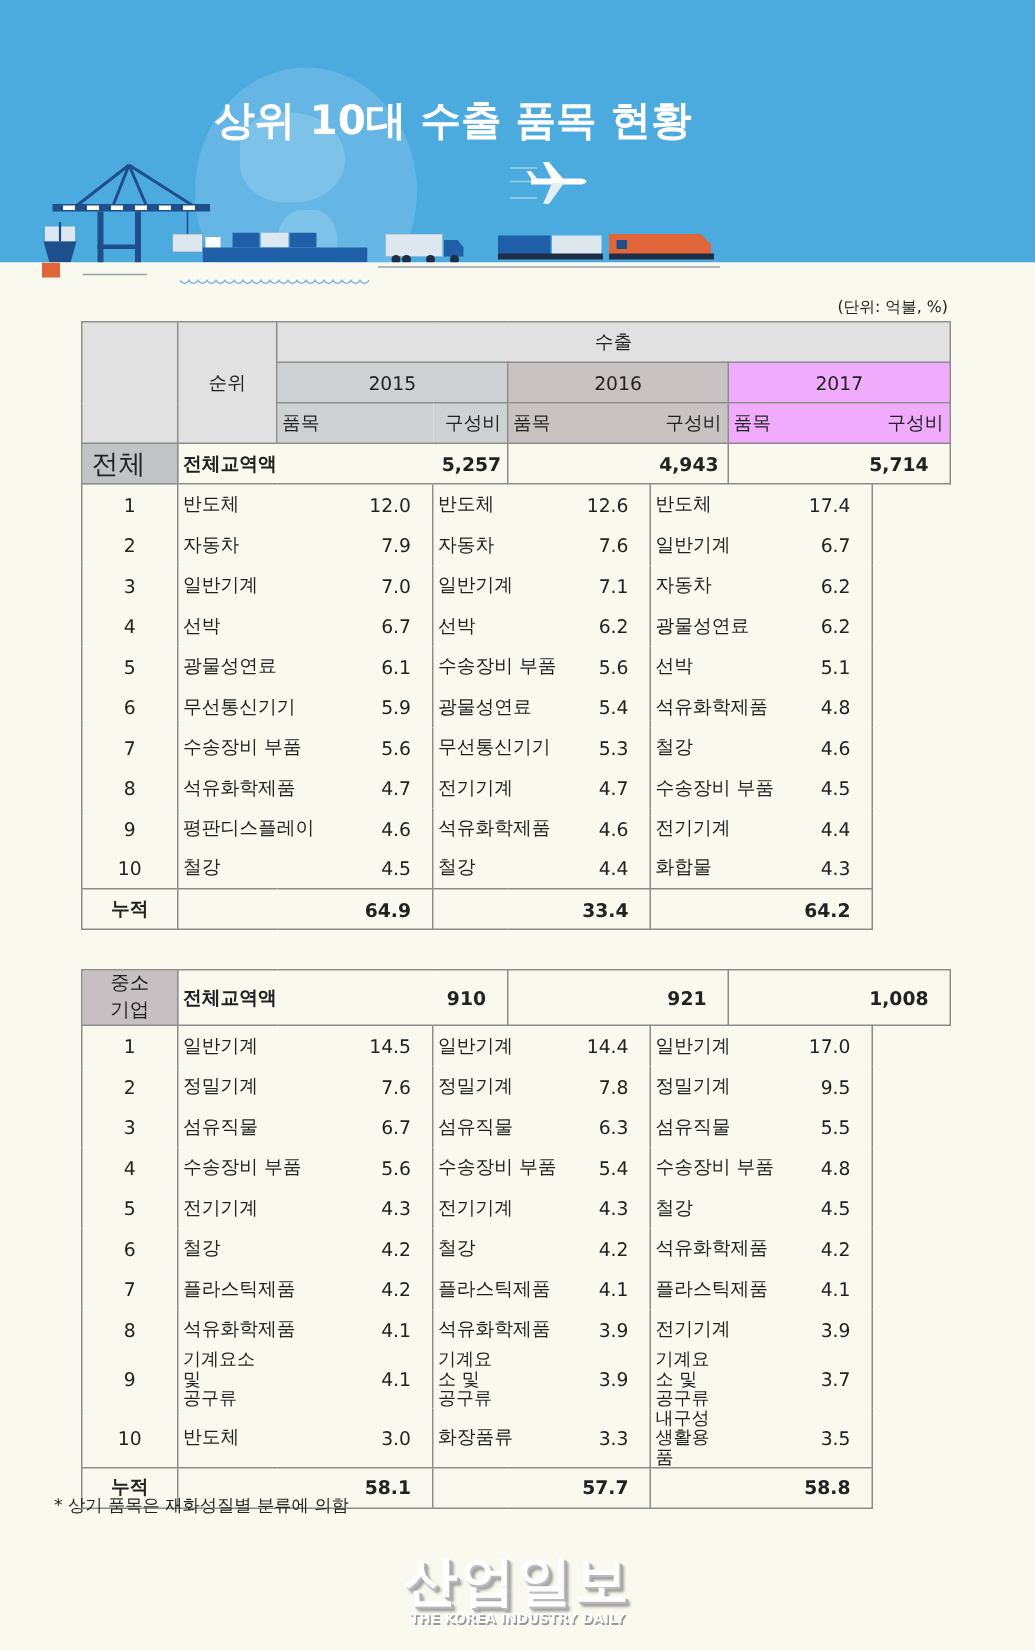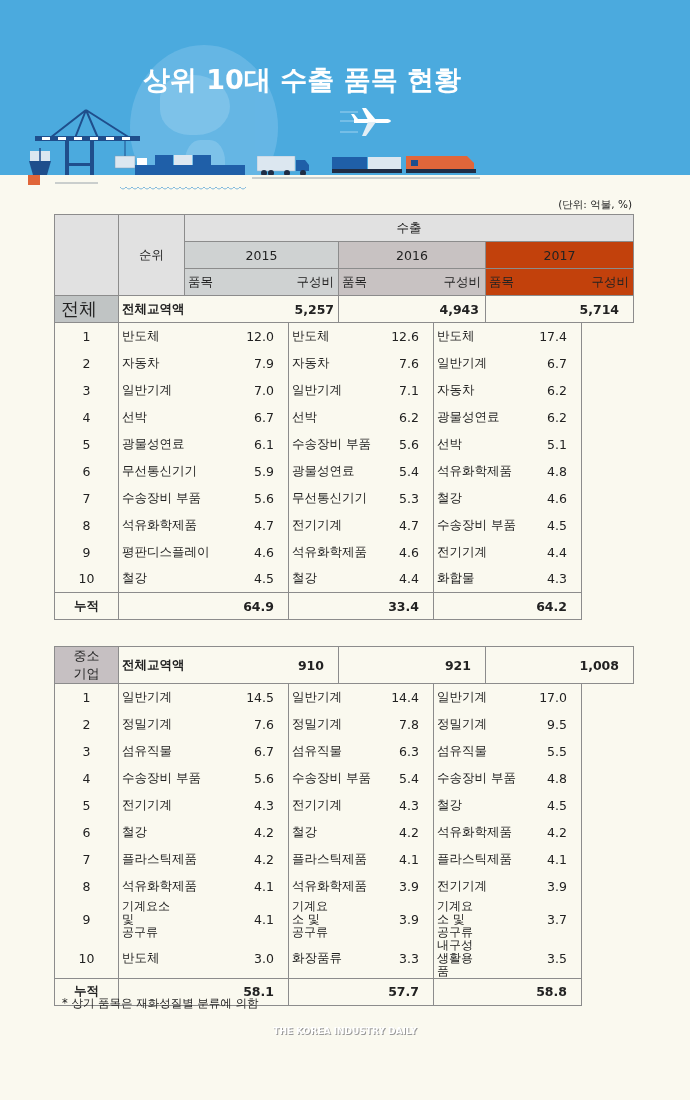--- a/index.html
+++ b/index.html
@@ -10,31 +10,31 @@
   .globe:after { content: ""; position: absolute; left: 55px; top: 95px; width: 40px; height: 55px; border-radius: 40% 40% 55% 50%; background: #86c7ec; }
   .title { position: absolute; left: 0; width: 604px; top: 62px; text-align: center; color: #fff; font-size: 27px; font-weight: bold; letter-spacing: 0px; }
   .ground { position: absolute; left: 0; top: 175px; width: 690px; height: 20px; background: #faf9ef; }
   .ill { position: absolute; }
   .unit { position: absolute; right: 58px; top: 198px; font-size: 10.5px; color: #222; }
   table { position: absolute; left: 54px; border-collapse: collapse; width: 579px; font-size: 12.5px; table-layout: fixed; }
   td { border: 1px solid #8c8c8c; padding: 0 6px; height: 27px; white-space: nowrap; }
   .hdr-gray { background: #e1e1e1; }
   .hdr-2015 { background: #cfd2d2; }
   .hdr-2016 { background: #c8c2c2; }
-  .hdr-2017 { background: #c2410c; }
+  .hdr-2017 { background: #f0abfc; }
   .side1 { background: #c0c4c4; text-align: left; font-size: 18px; }
   .side2 { background: #c6c0c2; text-align: center; font-size: 13px; line-height: 18px; }
   .c { text-align: center; }
   .r { text-align: right; }
   .b { font-weight: bold; }
   .cell-item { border-right: none !important; padding-left: 3px; }
   .cell-val { border-left: none !important; text-align: right; padding-right: 14px; }
   .rank { text-align: center; }
   .two { line-height: 13px; font-size: 12px; white-space: normal; }
-  .footnote { position: absolute; left: 62px; top: 996px; font-size: 11.5px; }
+  .footnote { position: absolute; left: 36px; top: 996px; font-size: 11.5px; }
   .logo { position: absolute; left: 0; width: 690px; top: 1030px; text-align: center; }
   .logo-k { font-size: 36px; font-weight: bold; color: #fff; text-shadow: 1px 1px 0 #bbb, 2px 2px 0 #aaa, 3px 3px 2px #999; letter-spacing: 2px; }
   .logo-e { font-size: 9px; font-weight: bold; color: #fff; text-shadow: 1px 1px 0 #999; margin-top: -4px; }
 </style>
 </head>
 <body>
 
 <div class="banner">
   <div class="globe"></div>
   <div class="title">상위 10대 수출 품목 현황</div>
@@ -370,14 +370,15 @@
     <td class="b r" colspan="2" style="padding-right:14px">58.1</td>
     <td class="b r" colspan="2" style="padding-right:14px">57.7</td>
     <td class="b r" colspan="2" style="padding-right:14px">58.8</td>
   </tr>
 </tbody>
   </table>
 
 <div class="footnote">* 상기 품목은 재화성질별 분류에 의함</div>
 
 <div class="logo">
+  <div class="logo-k">산업일보</div>
   <div class="logo-e">THE KOREA INDUSTRY DAILY</div>
 </div>
 
 </body></html>

